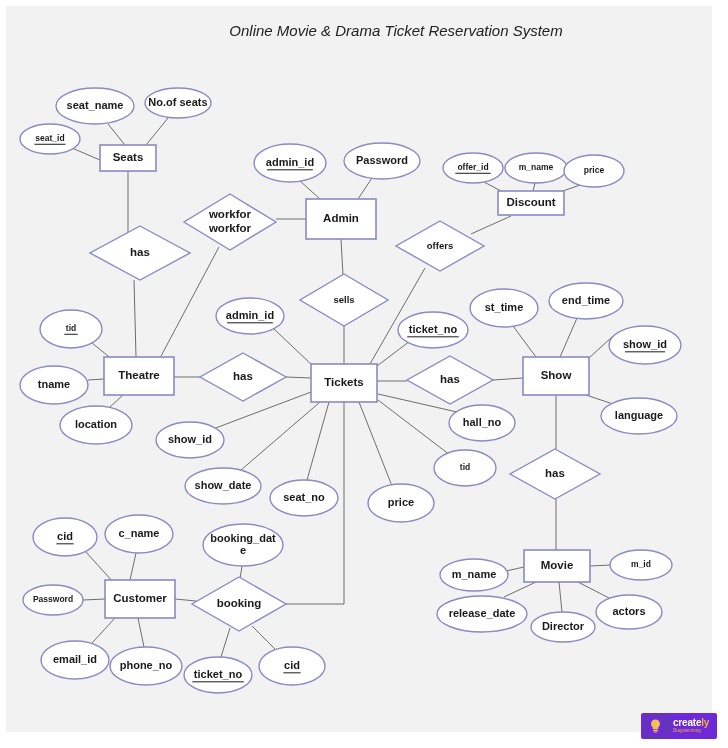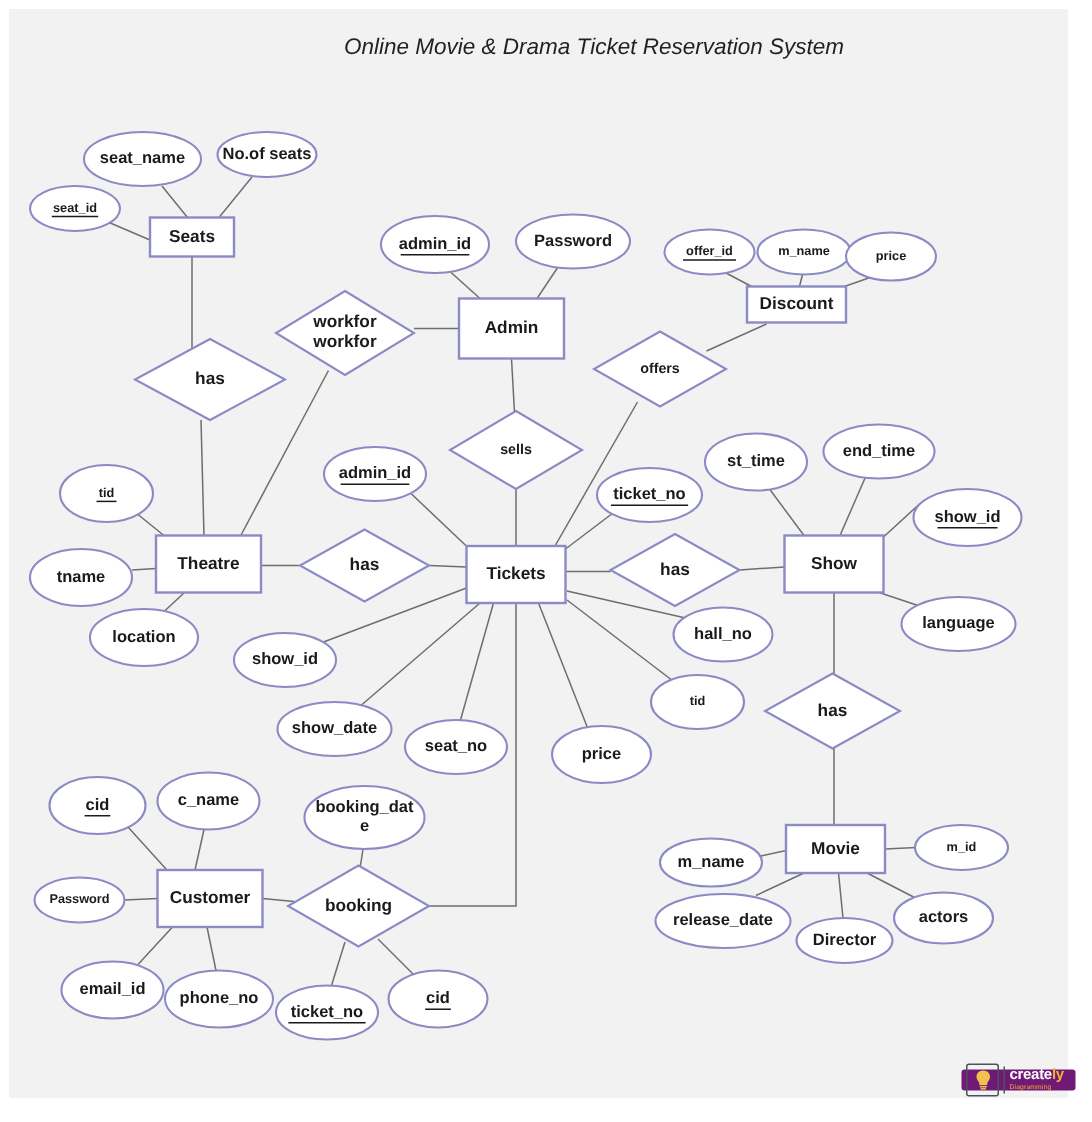--- a/index.html
+++ b/index.html
@@ -56,22 +56,22 @@
     font-style: italic;
     font-size: 15px;
     fill: #222222;
     text-anchor: middle;
   }
   #watermark {
     position: absolute;
     left: 641px;
     top: 713px;
     width: 76px;
-    height: 14px;
-    background: #701a75;
+    height: 26px;
+    background: #6d28d9;
     border-radius: 2px;
     display: flex;
     align-items: center;
     padding: 0 3px;
     box-sizing: border-box;
   }
   #watermark .wm-bulb-box {
     width: 20px;
     height: 20px;
     border: 1px solid #4a5260;

